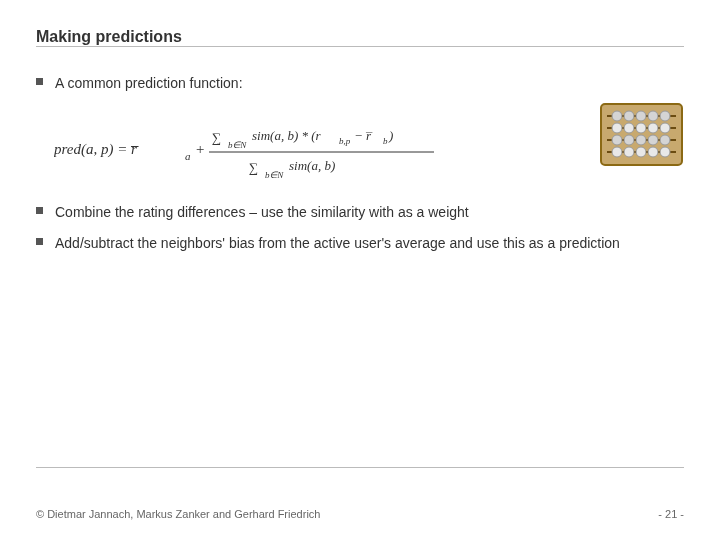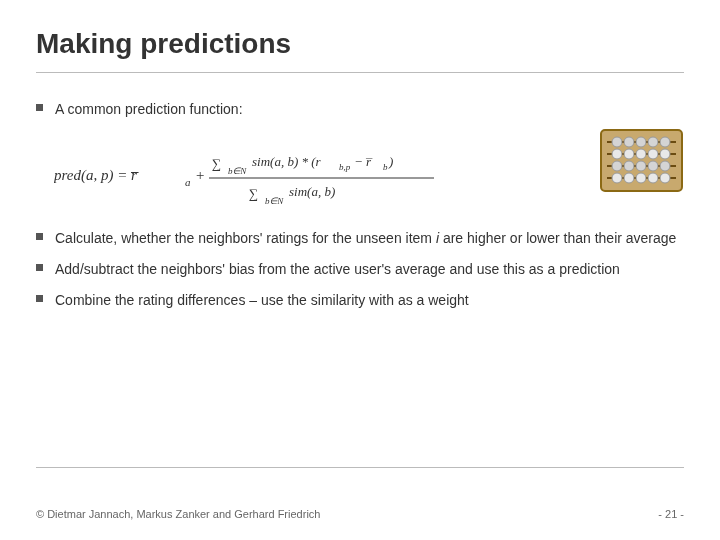--- a/index.html
+++ b/index.html
@@ -25,24 +25,24 @@
       display: flex;
       flex-direction: column;
       position: relative;
     }
 
     .title-section {
       margin-bottom: 8px;
     }
 
     .page-title {
-      font-size: 28px;
+      font-size: 16px;
       font-weight: 600;
       color: #333;
-      margin-bottom: 12px;
+      margin-bottom: 0;
     }
 
     .title-divider {
       border: none;
       border-top: 1.5px solid #bbb;
       margin-bottom: 18px;
     }
 
     .content {
       flex: 1;
@@ -175,33 +175,29 @@
 
           <circle cx="18" cy="50" r="5" fill="#e8e8e8" stroke="#999" stroke-width="1"></circle>
           <circle cx="30" cy="50" r="5" fill="#e8e8e8" stroke="#999" stroke-width="1"></circle>
           <circle cx="42" cy="50" r="5" fill="#e8e8e8" stroke="#999" stroke-width="1"></circle>
           <circle cx="54" cy="50" r="5" fill="#e8e8e8" stroke="#999" stroke-width="1"></circle>
           <circle cx="66" cy="50" r="5" fill="#e8e8e8" stroke="#999" stroke-width="1"></circle>
         </svg>
       </div>
     </div>
 
+
     <div class="bullet-item">
       <div class="bullet-square"></div>
-      <span>Calculate, whether the neighbors' ratings for the unseen item <em>i</em> are higher or lower than their average</span>
+      <span>Combine the rating differences – use the similarity with as a weight</span>
     </div>
 
     <div class="bullet-item">
       <div class="bullet-square"></div>
       <span>Add/subtract the  neighbors' bias from the active user's average and use this as a prediction</span>
-    </div>
-
-    <div class="bullet-item">
-      <div class="bullet-square"></div>
-      <span>Combine the rating differences – use the similarity with as a weight</span>
     </div>
 
   </div>
 
   <hr class="footer-divider">
   <div class="footer">
     <span>© Dietmar Jannach, Markus Zanker and Gerhard Friedrich</span>
     <span>- 21 -</span>
   </div>
 </div>

